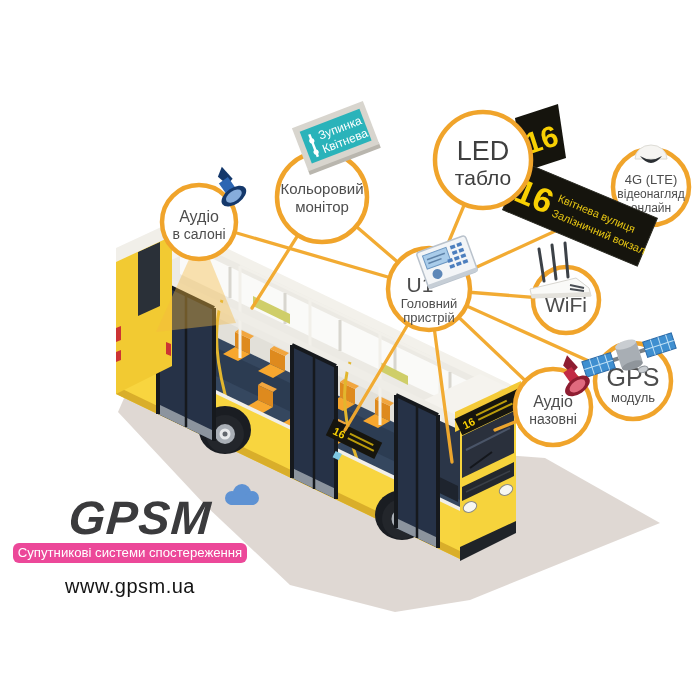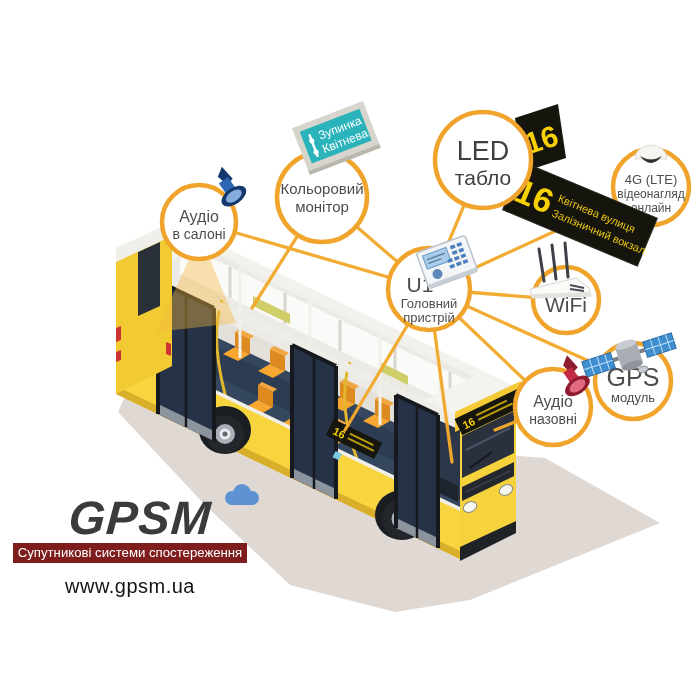--- a/index.html
+++ b/index.html
@@ -4,22 +4,22 @@
 <style>
   html,body{margin:0;padding:0;background:#ffffff;}
   #stage{position:relative;width:700px;height:700px;background:#ffffff;overflow:hidden;
          font-family:"Liberation Sans",sans-serif;}
   #scene{position:absolute;left:0;top:0;}
   .brand{position:absolute;left:0;top:0;width:700px;height:700px;pointer-events:none;}
   .logo{position:absolute;left:40px;top:490px;width:200px;text-align:center;
         font-family:"Liberation Sans",sans-serif;font-weight:bold;font-style:italic;
         font-size:47px;letter-spacing:1px;color:#3B3B3D;transform:skewX(-4deg);}
   .cloud{position:absolute;left:219px;top:483px;}
-  .tagline{position:absolute;left:13px;top:543px;width:234px;height:20px;background:#7f1d1d;
-           color:#ffffff;font-size:13.2px;line-height:20px;text-align:center;white-space:nowrap;}
+  .tagline{position:absolute;left:13px;top:543px;width:234px;height:20px;background:#ec4899;
+           color:#ffffff;font-size:13.2px;line-height:20px;text-align:center;white-space:nowrap;border-radius:6px;}
   .site{position:absolute;left:13px;top:575px;width:234px;text-align:center;
         font-size:20px;color:#141414;letter-spacing:.5px;}
   svg text{font-family:"Liberation Sans",sans-serif;}
 </style>
 </head>
 <body>
 
 <div id="stage">
 <svg id="scene" width="700" height="700" viewBox="0 0 700 700">
   <defs>

